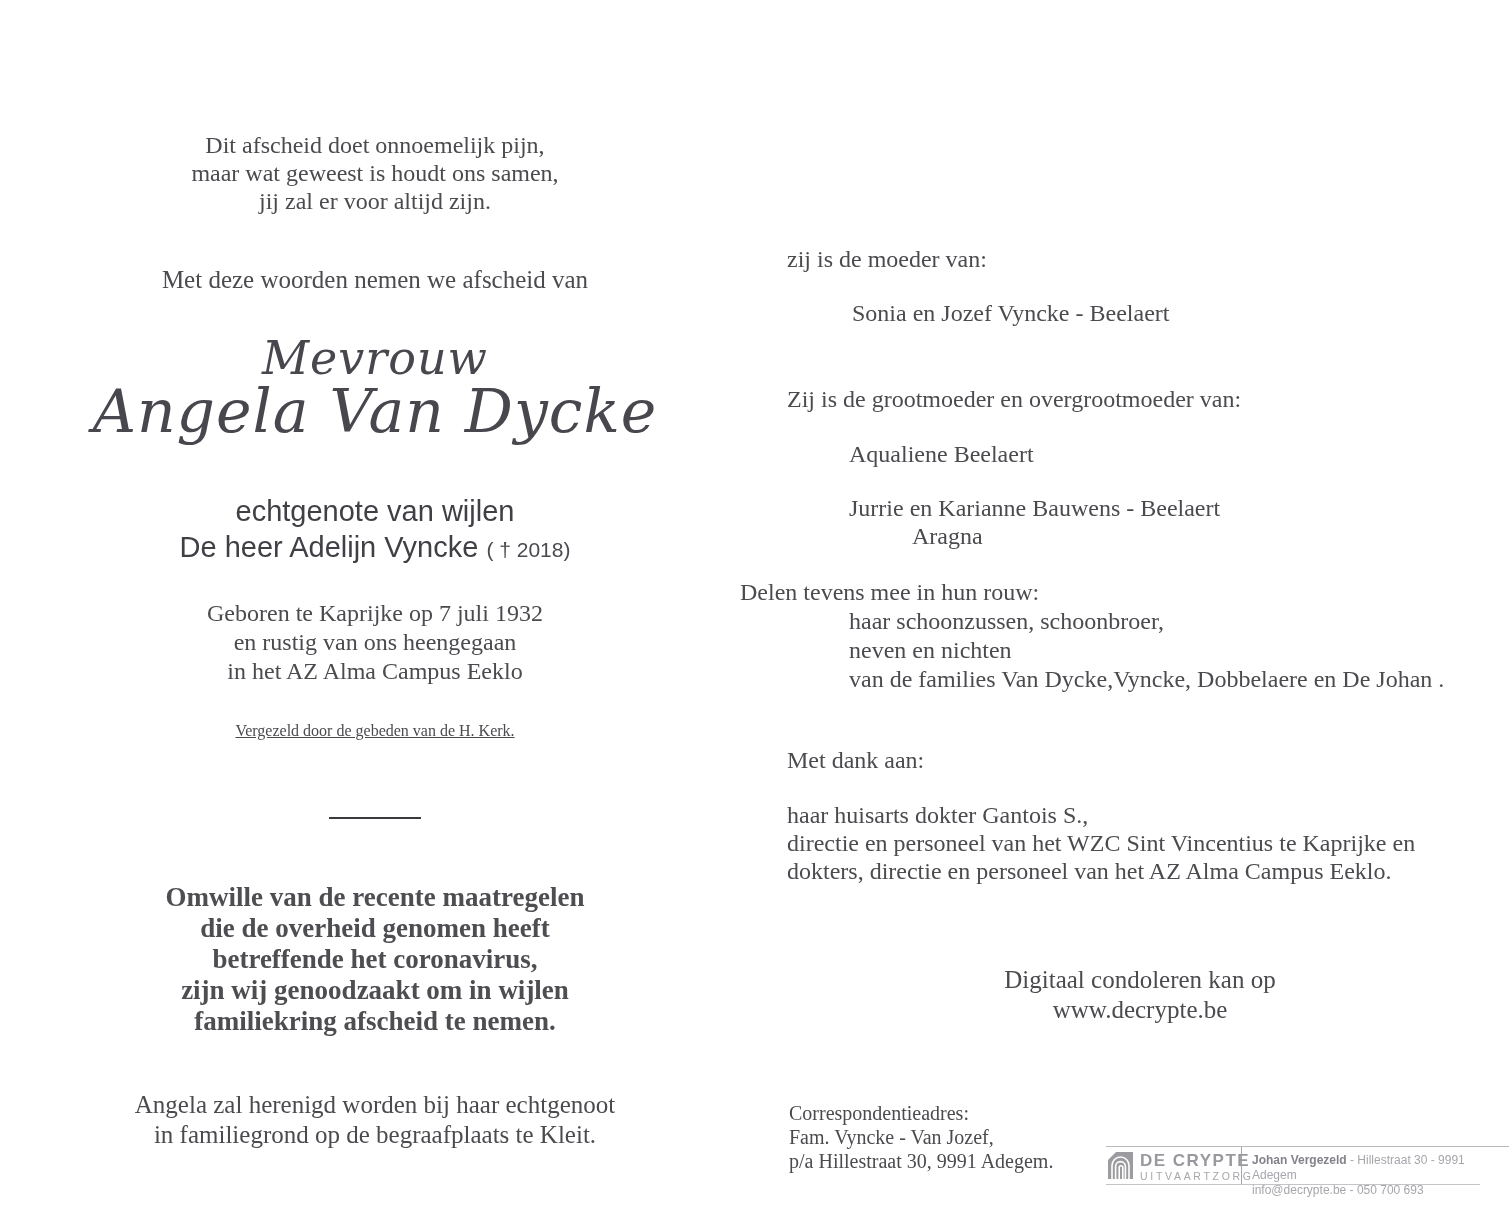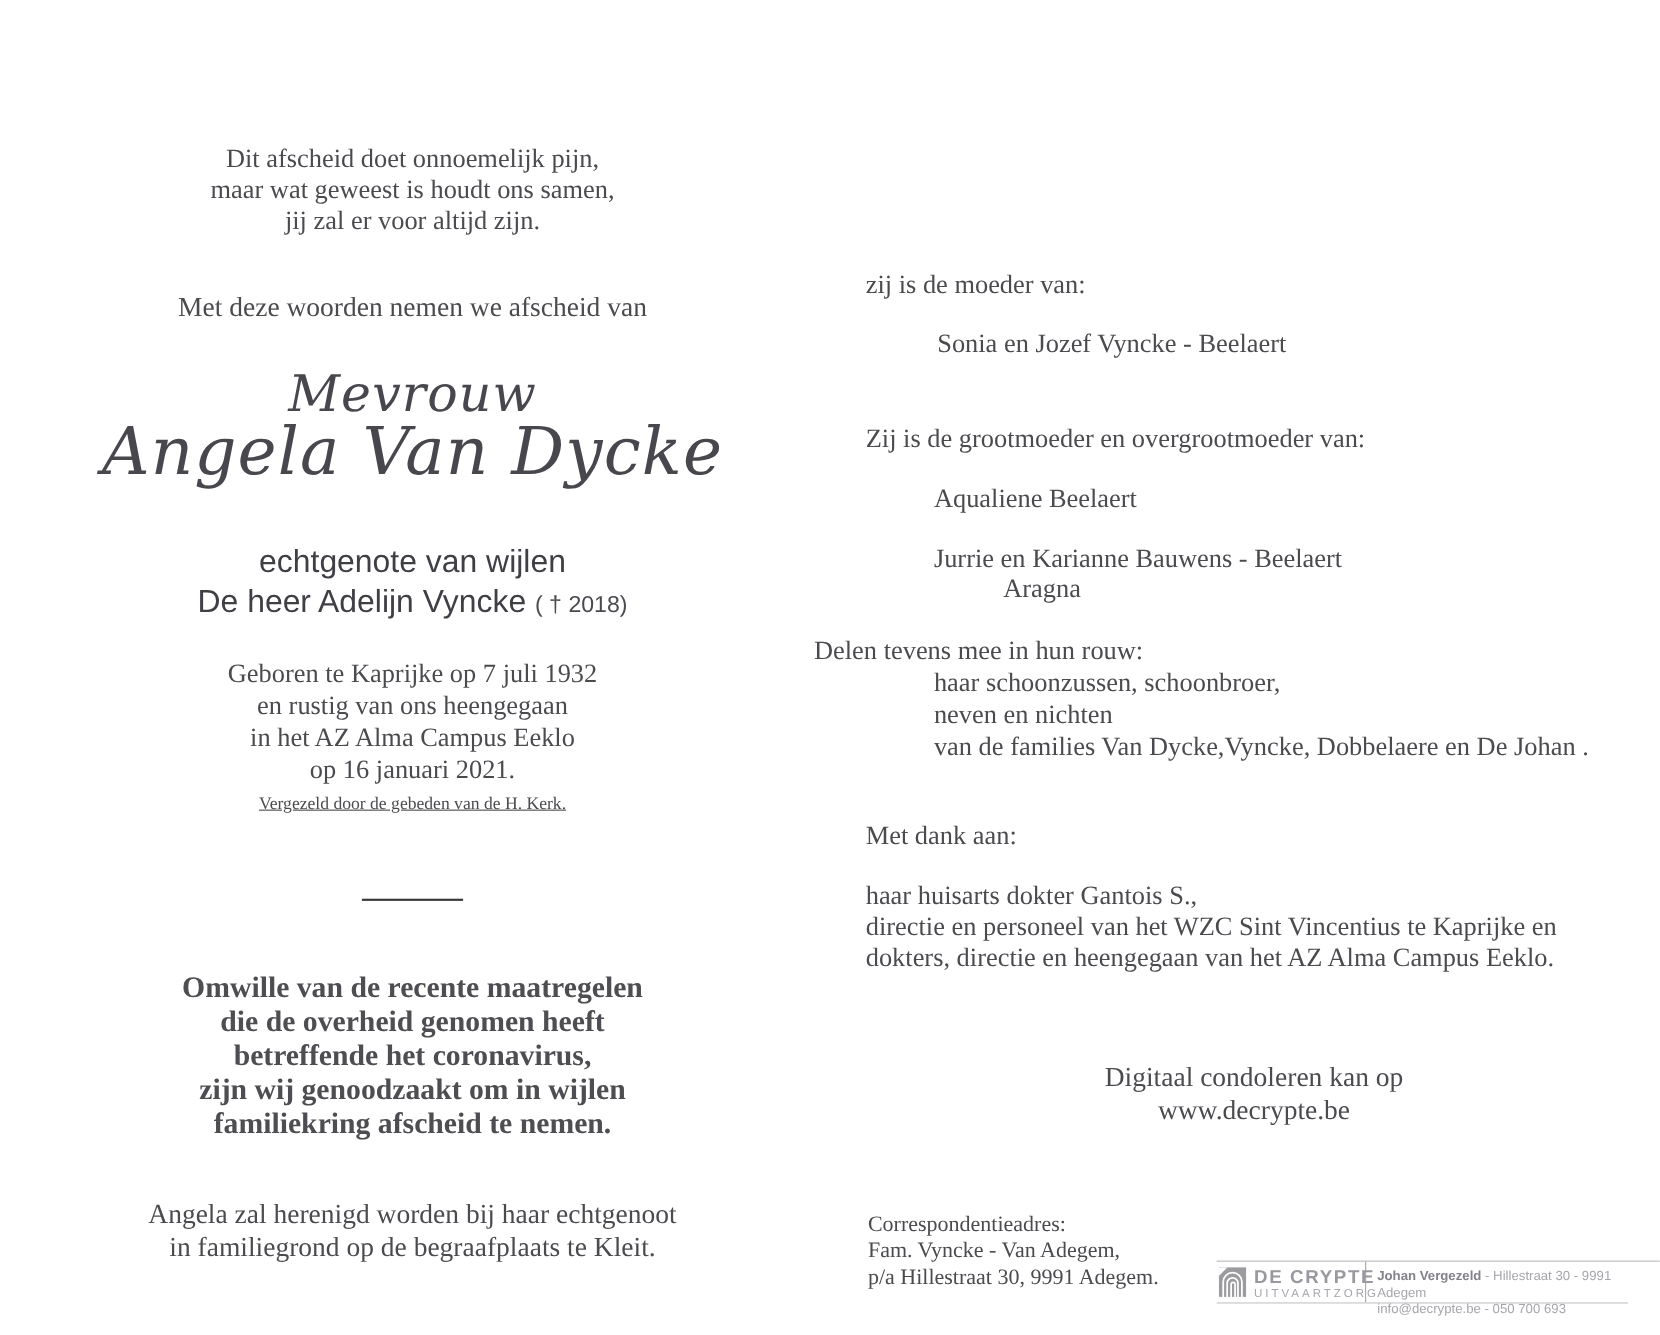--- a/index.html
+++ b/index.html
@@ -91,21 +91,20 @@
 
   <div class="abs center sans spouse">
     <div>echtgenote van wijlen</div>
     <div><span>De heer Adelijn Vyncke</span> <span class="note">( † 2018)</span></div>
   </div>
 
   <div class="abs center life">
     <div>Geboren te Kaprijke op 7 juli 1932</div>
     <div>en rustig van ons heengegaan</div>
     <div>in het AZ Alma Campus Eeklo</div>
-    <div>op 16 januari 2021.</div>
   </div>
 
   <div class="abs center prayer">Vergezeld door de gebeden van de H. Kerk.</div>
 
   <div class="abs rule"></div>
 
   <div class="abs center covid">
     <div>Omwille van de recente maatregelen</div>
     <div>die de overheid genomen heeft</div>
     <div>betreffende het coronavirus,</div>
@@ -130,31 +129,31 @@
   <div class="abs r-line mourning-lines">
     <div>haar schoonzussen, schoonbroer,</div>
     <div>neven en nichten</div>
     <div>van de families Van Dycke,Vyncke, Dobbelaere en De Johan .</div>
   </div>
 
   <div class="abs r-line thanks-header">Met dank aan:</div>
   <div class="abs r-line thanks-lines">
     <div>haar huisarts dokter Gantois S.,</div>
     <div>directie en personeel van het WZC Sint Vincentius te Kaprijke en</div>
-    <div>dokters, directie en heengegaan van het AZ Alma Campus Eeklo.</div>
+    <div>dokters, directie en personeel van het AZ Alma Campus Eeklo.</div>
   </div>
 
   <div class="abs condolence">
     <div>Digitaal condoleren kan op</div>
     <div>www.decrypte.be</div>
   </div>
 
   <div class="abs correspondence">
     <div>Correspondentieadres:</div>
-    <div>Fam. Vyncke - Van Adegem,</div>
+    <div>Fam. Vyncke - Van Jozef,</div>
     <div>p/a Hillestraat 30, 9991 Adegem.</div>
   </div>
 
   <div class="abs footer-topline"></div>
   <div class="abs footer-bottomline"></div>
   <div class="abs footer-vline"></div>
 
   <div class="abs footer-logo">
     <span>
       <svg width="25" height="27" viewBox="0 0 25 27" aria-hidden="true">

